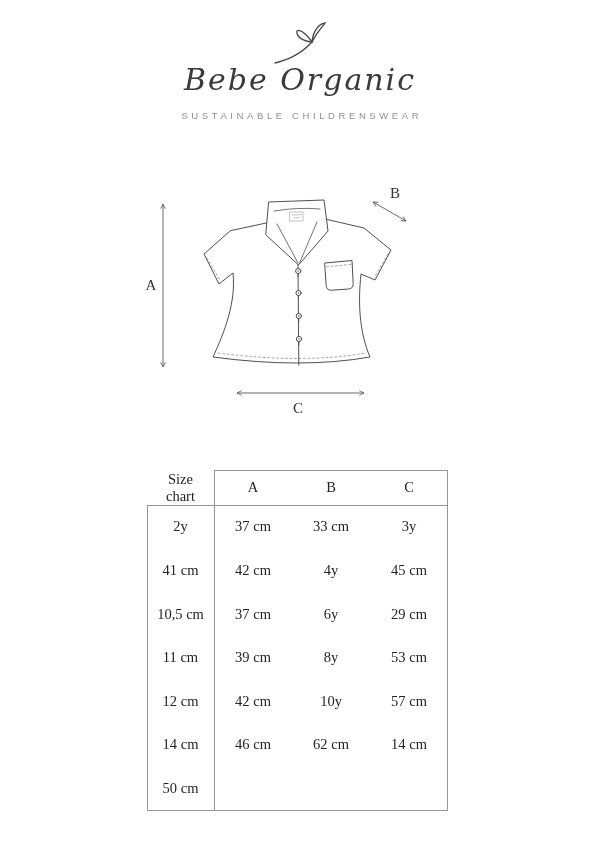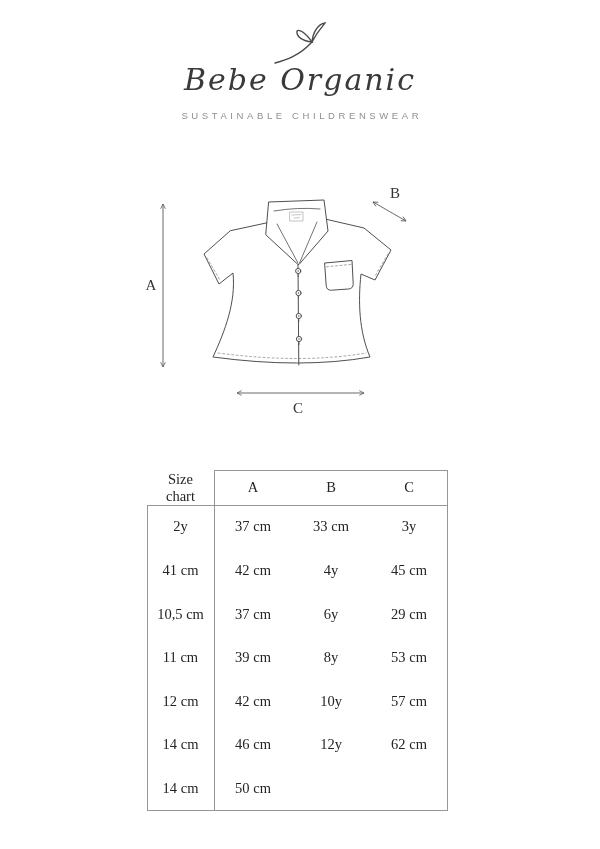--- a/index.html
+++ b/index.html
@@ -174,20 +174,19 @@
       <div class="cell">8y</div>
       <div class="cell">53 cm</div>
       <div class="cell">12 cm</div>
       <div class="cell">42 cm</div>
 
       <div class="cell">10y</div>
       <div class="cell">57 cm</div>
       <div class="cell">14 cm</div>
       <div class="cell">46 cm</div>
 
-      <div class="cell">12y</div>
       <div class="cell">62 cm</div>
       <div class="cell">14 cm</div>
       <div class="cell">50 cm</div>
     </div>
   </div>
 
 </div>
 
 </body></html>

